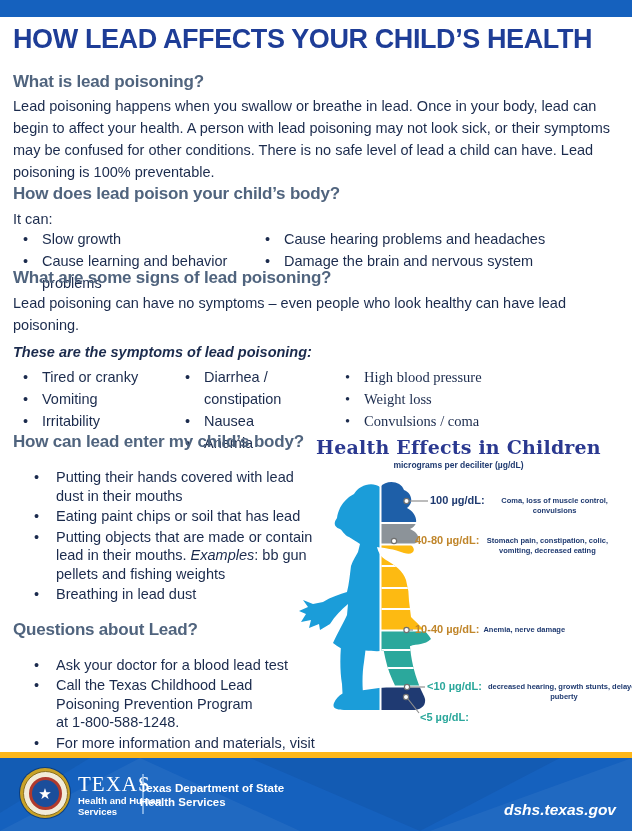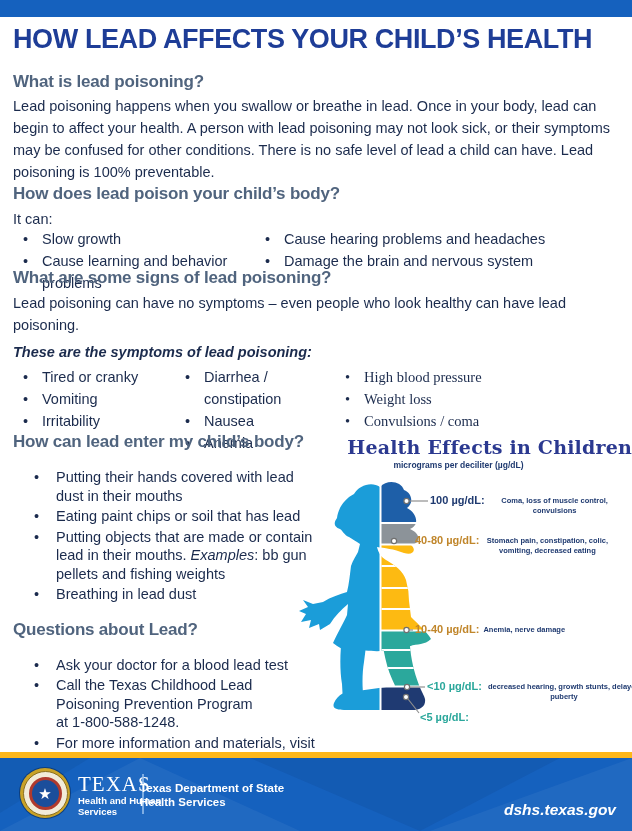--- a/index.html
+++ b/index.html
@@ -27,21 +27,21 @@
   ul.bul2{list-style:none;margin:16px;padding:0;}
   .bul2>li{position:relative;padding-left:27px;font-size:14.5px;line-height:18.5px;
            margin-bottom:2px;color:#1B2B4D;}
   .bul2>li::before{content:"\2022";position:absolute;left:5px;color:#1B2B4D;}
   .q-head{margin-top:6px;}
   .prewrap{white-space:pre-line;}
   .it{font-style:italic;}
   
   .ig{position:absolute;left:285px;top:436px;width:347px;height:334px;}
   .ig-title{font-family:"DejaVu Serif","Liberation Serif",serif;font-size:19px;font-weight:bold;
-            color:#2B3990;text-align:right;letter-spacing:0.2px;}
+            color:#2B3990;text-align:center;letter-spacing:0.2px;}
   .ig-sub{font-size:8.5px;font-weight:bold;color:#1F3A70;text-align:center;margin-top:2px;}
   .fig{position:absolute;left:0;top:42px;width:347px;height:292px;}
   .fig svg{position:absolute;left:0;top:0;}
   .lvl{position:absolute;display:flex;gap:4px;align-items:flex-start;}
   .lvl .val{font-weight:bold;font-size:11px;line-height:13px;white-space:nowrap;}
   .lvl .desc{font-weight:bold;font-size:7.5px;line-height:9.5px;color:#1F3A70;
              text-align:center;padding-top:2px;}
   .v-navy{color:#1F3A70;} .v-gold{color:#C0862B;} .v-teal{color:#2AA79B;}
   .lvl0{left:145px;top:16px;} .lvl0 .desc{width:132px;}
   .lvl1{left:130px;top:56px;} .lvl1 .desc{width:128px;}

